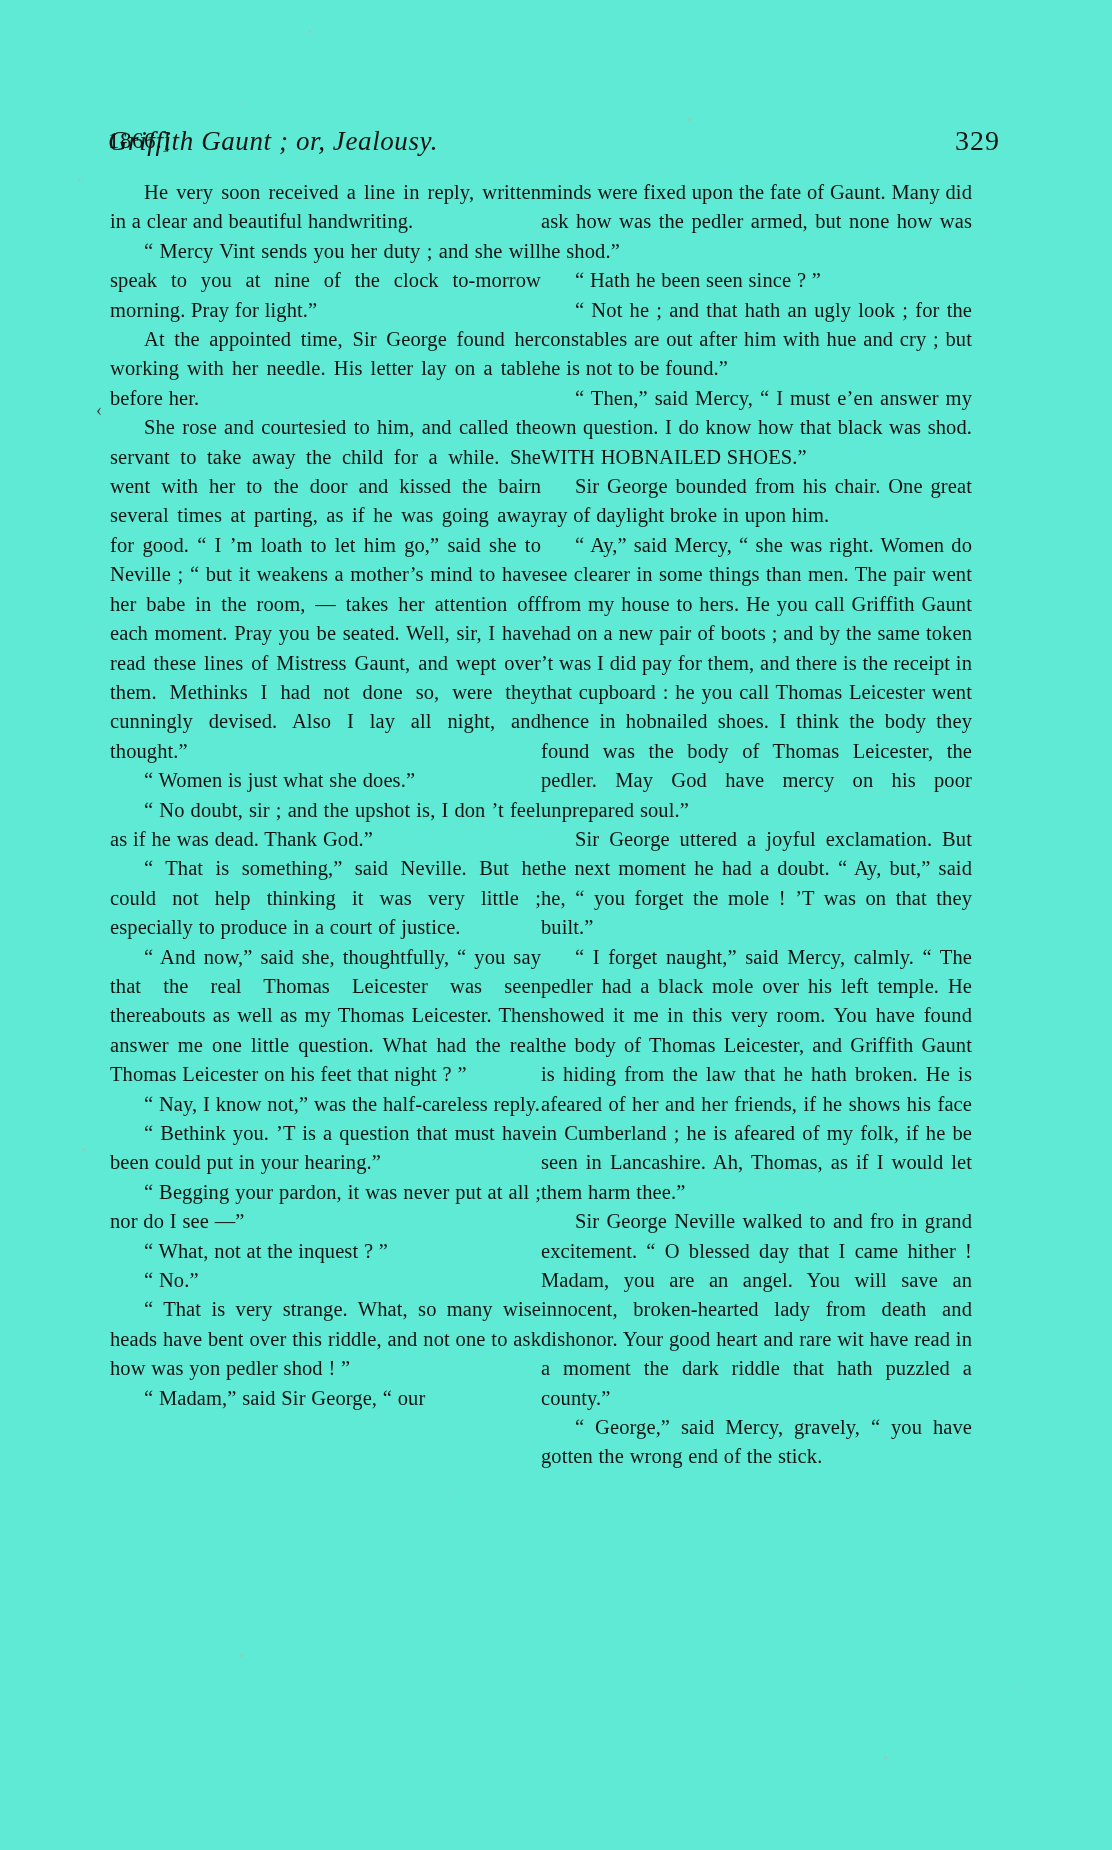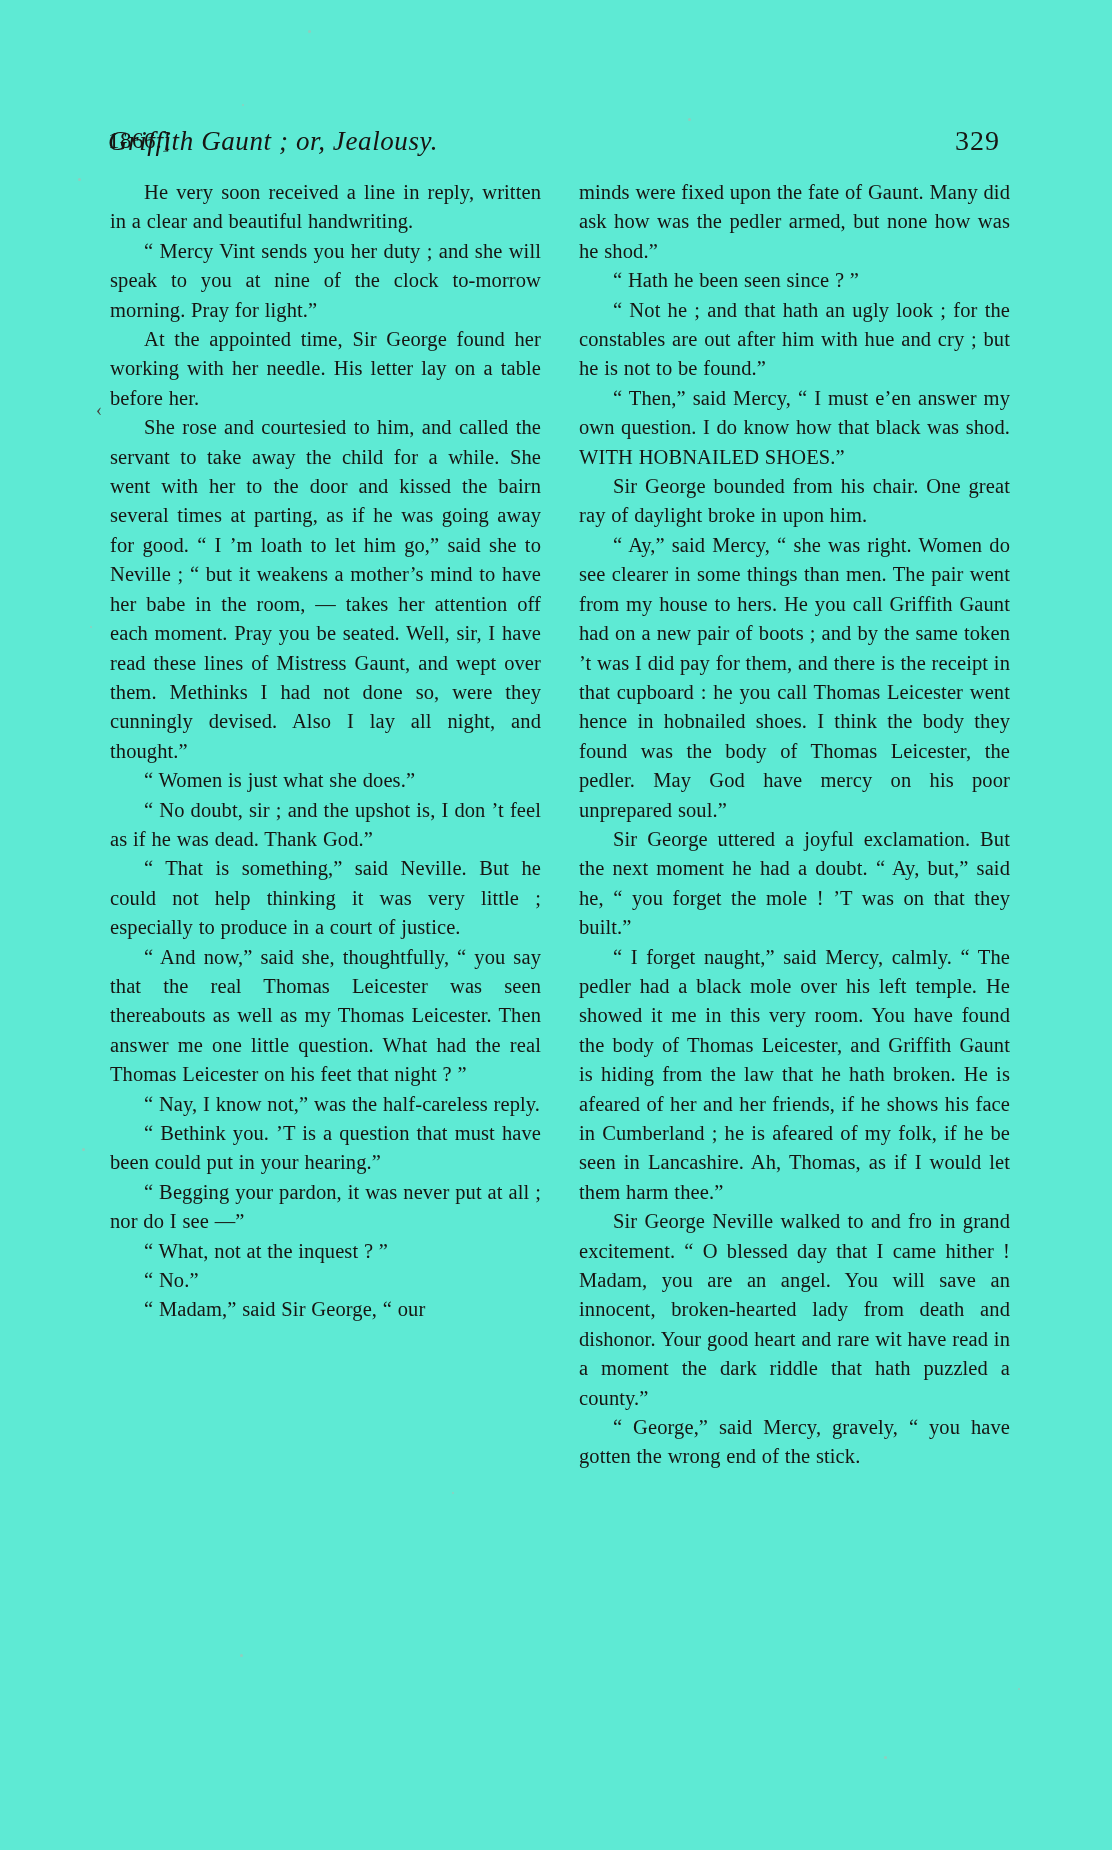--- a/index.html
+++ b/index.html
@@ -58,21 +58,20 @@
     top: -3px;
     font-size: 28px;
     letter-spacing: 1px;
   }
   .columns {
     position: absolute;
     left: 110px;
     top: 178px;
     width: 900px;
     display: flex;
-    gap: 38px;
   }
   .col {
     width: 431px;
   }
   p {
     margin: 0;
     font-size: 20.5px;
     line-height: 29.4px;
     text-align: justify;
     text-indent: 34px;
@@ -123,20 +122,21 @@
       <p>She rose and courtesied to him, and called the servant to take away the child for a while.   She went with her to the door and kissed the bairn several times at parting, as if he was going away for good.   “ I ’m loath to let him go,” said she to Neville ; “ but it weakens a mother’s mind to have her babe in the room, — takes her attention off each moment.   Pray you be seated. Well, sir, I have read these lines of Mistress Gaunt, and wept over them. Methinks I had not done so, were they cunningly devised.   Also I lay all night, and thought.”</p>
       <p>“ Women is just what she does.”</p>
       <p>“ No doubt, sir ; and the upshot is, I don ’t feel as if he was dead.   Thank God.”</p>
       <p>“ That is something,” said Neville. But he could not help thinking it was very little ; especially to produce in a court of justice.</p>
       <p>“ And now,” said she, thoughtfully, “ you say that the real Thomas Leicester was seen thereabouts as well as my Thomas Leicester.   Then answer me one little question.   What had the real Thomas Leicester on his feet that night ? ”</p>
       <p>“ Nay, I know not,” was the half-careless reply.</p>
       <p>“ Bethink you.   ’T is a question that must have been could put in your hearing.”</p>
       <p>“ Begging your pardon, it was never put at all ; nor do I see —”</p>
       <p>“ What, not at the inquest ? ”</p>
       <p>“ No.”</p>
+      <p>“ That is very strange.   What, so many wise heads have bent over this riddle, and not one to ask how was yon pedler shod ! ”</p>
       <p>“ Madam,” said Sir George, “ our</p>
     </div>
 
     <div class="col">
       <p class="noindent">minds were fixed upon the fate of Gaunt.   Many did ask how was the pedler armed, but none how was he shod.”</p>
       <p>“ Hath he been seen since ? ”</p>
       <p>“ Not he ; and that hath an ugly look ; for the constables are out after him with hue and cry ; but he is not to be found.”</p>
       <p>“ Then,” said Mercy, “ I must e’en answer my own question.   I do know how that black was shod.  WITH HOBNAILED SHOES.”</p>
       <p>Sir George bounded from his chair. One great ray of daylight broke in upon him.</p>
       <p>“ Ay,” said Mercy, “ she was right. Women do see clearer in some things than men.   The pair went from my house to hers.   He you call Griffith Gaunt had on a new pair of boots ; and by the same token ’t was I did pay for them, and there is the receipt in that cupboard : he you call Thomas Leicester went hence in hobnailed shoes.   I think the body they found was the body of Thomas Leicester, the pedler.   May God have mercy on his poor unprepared soul.”</p>

